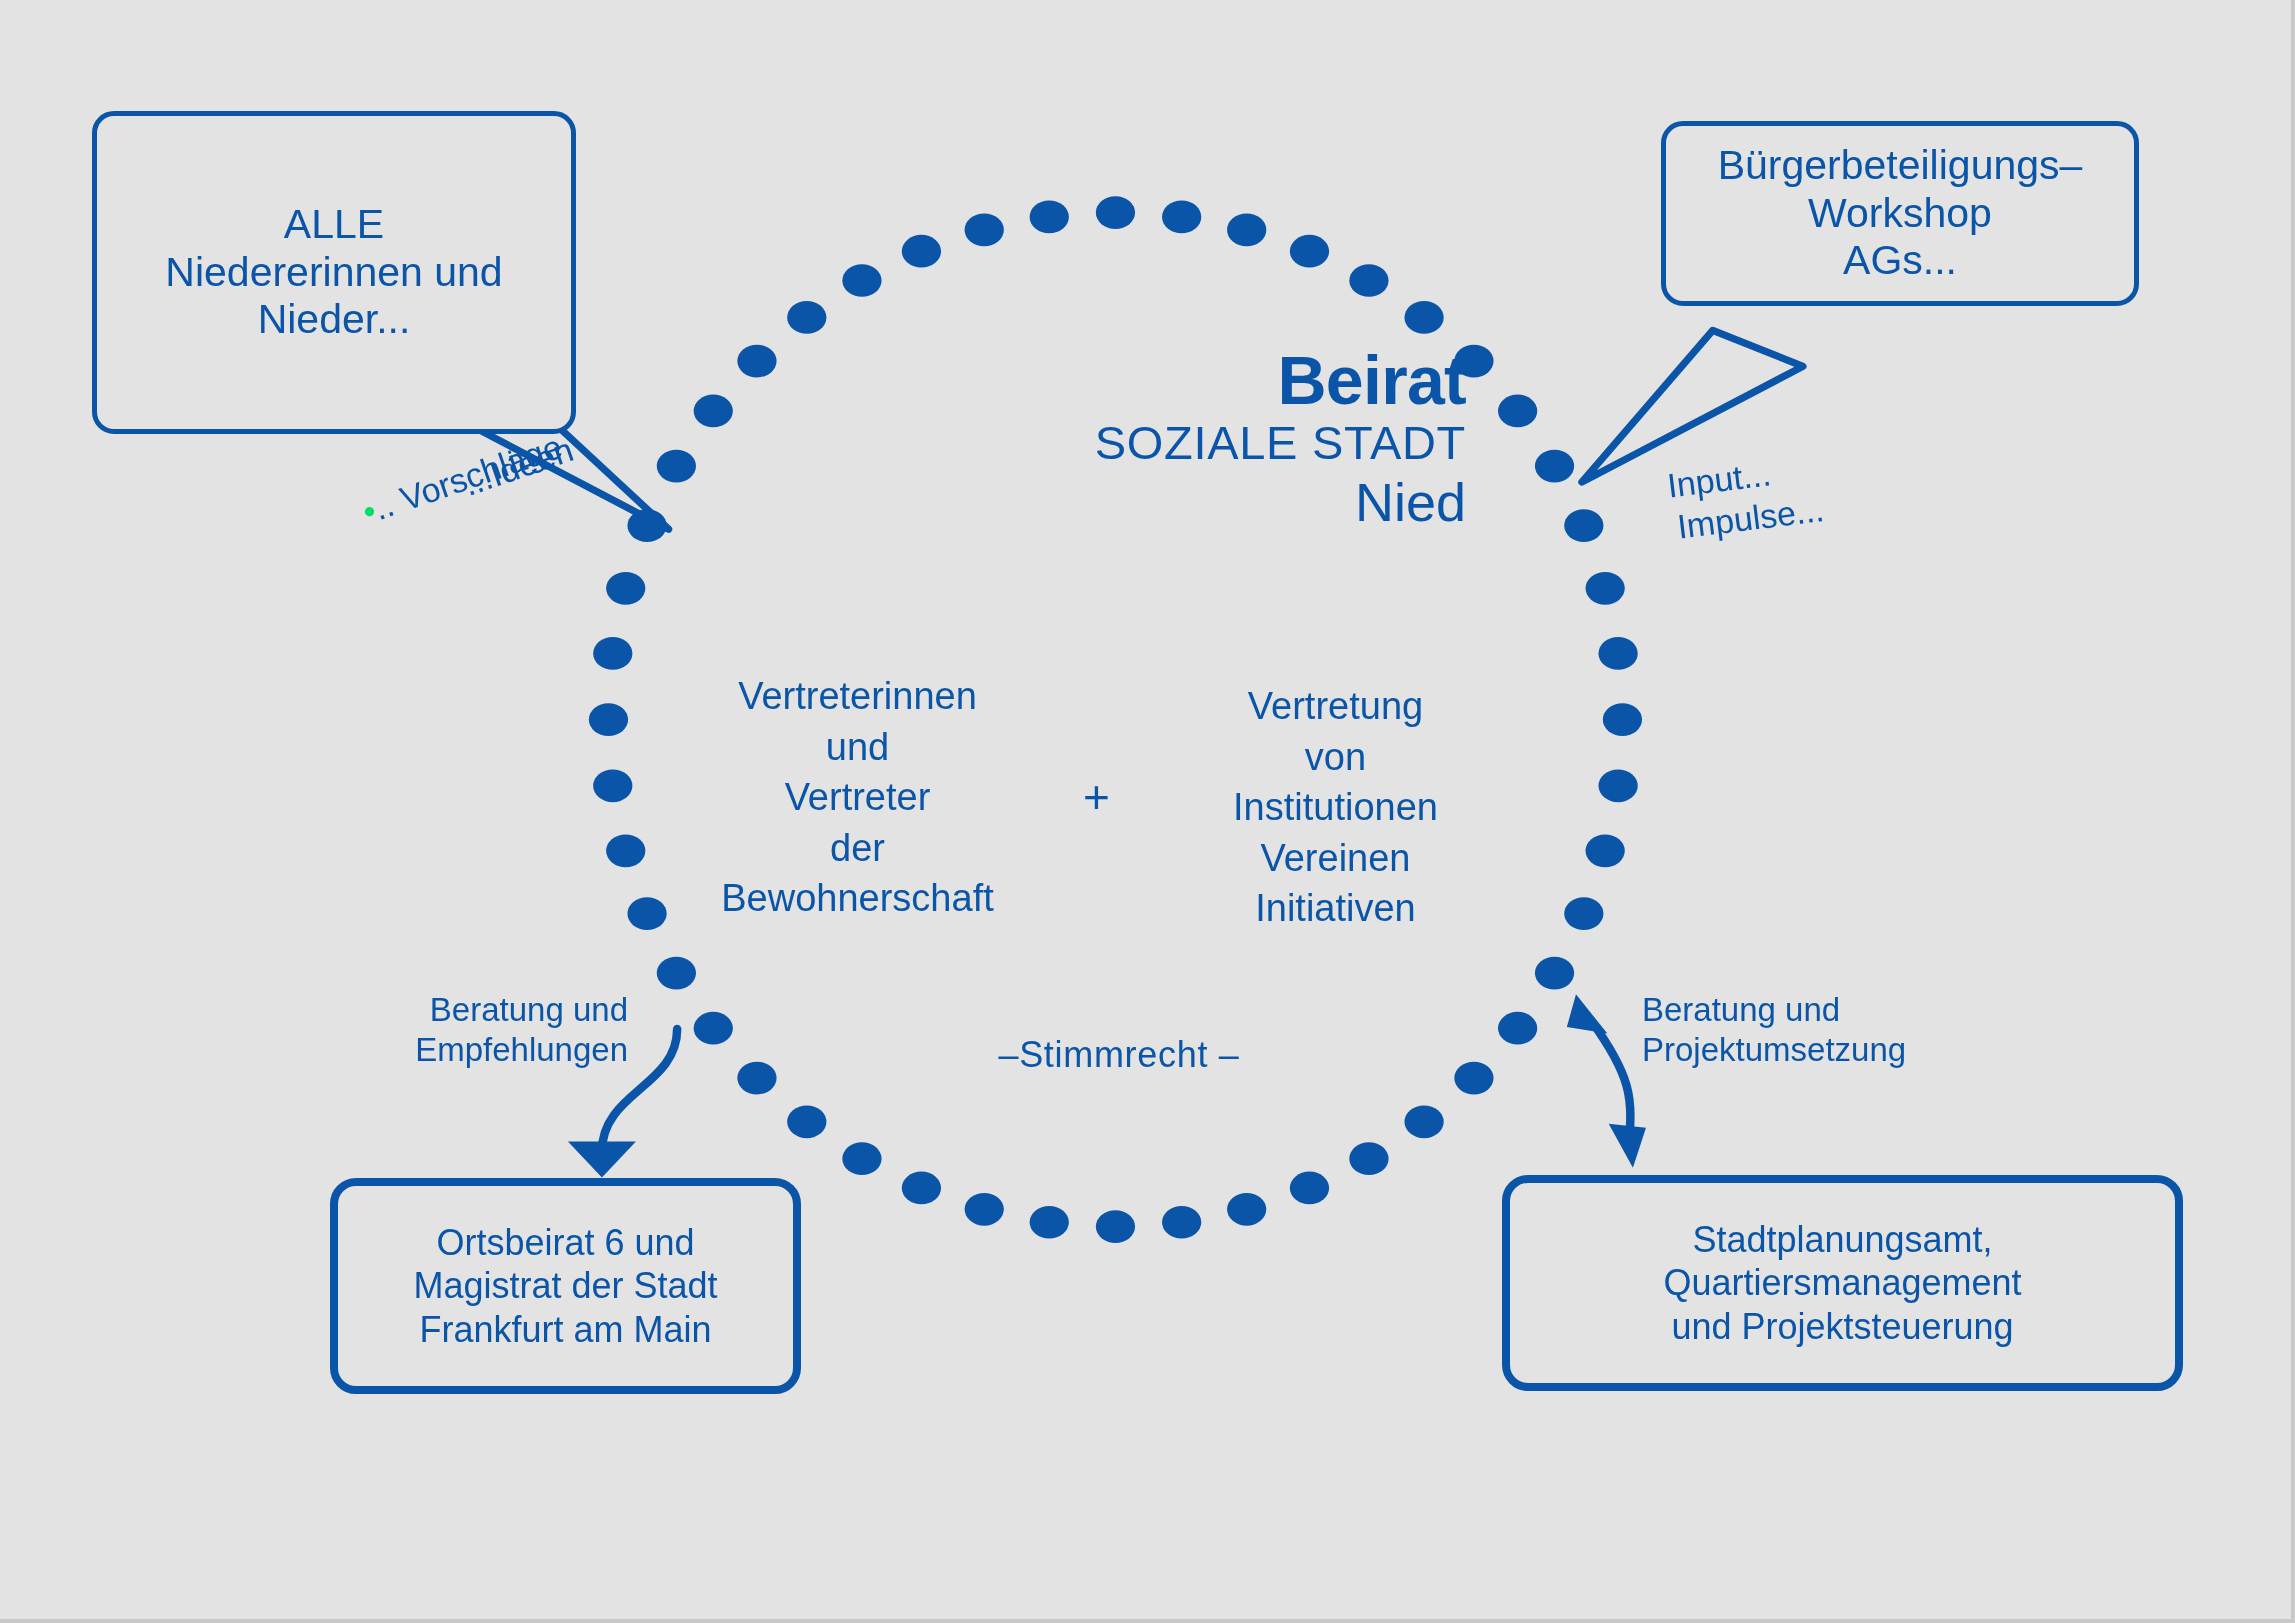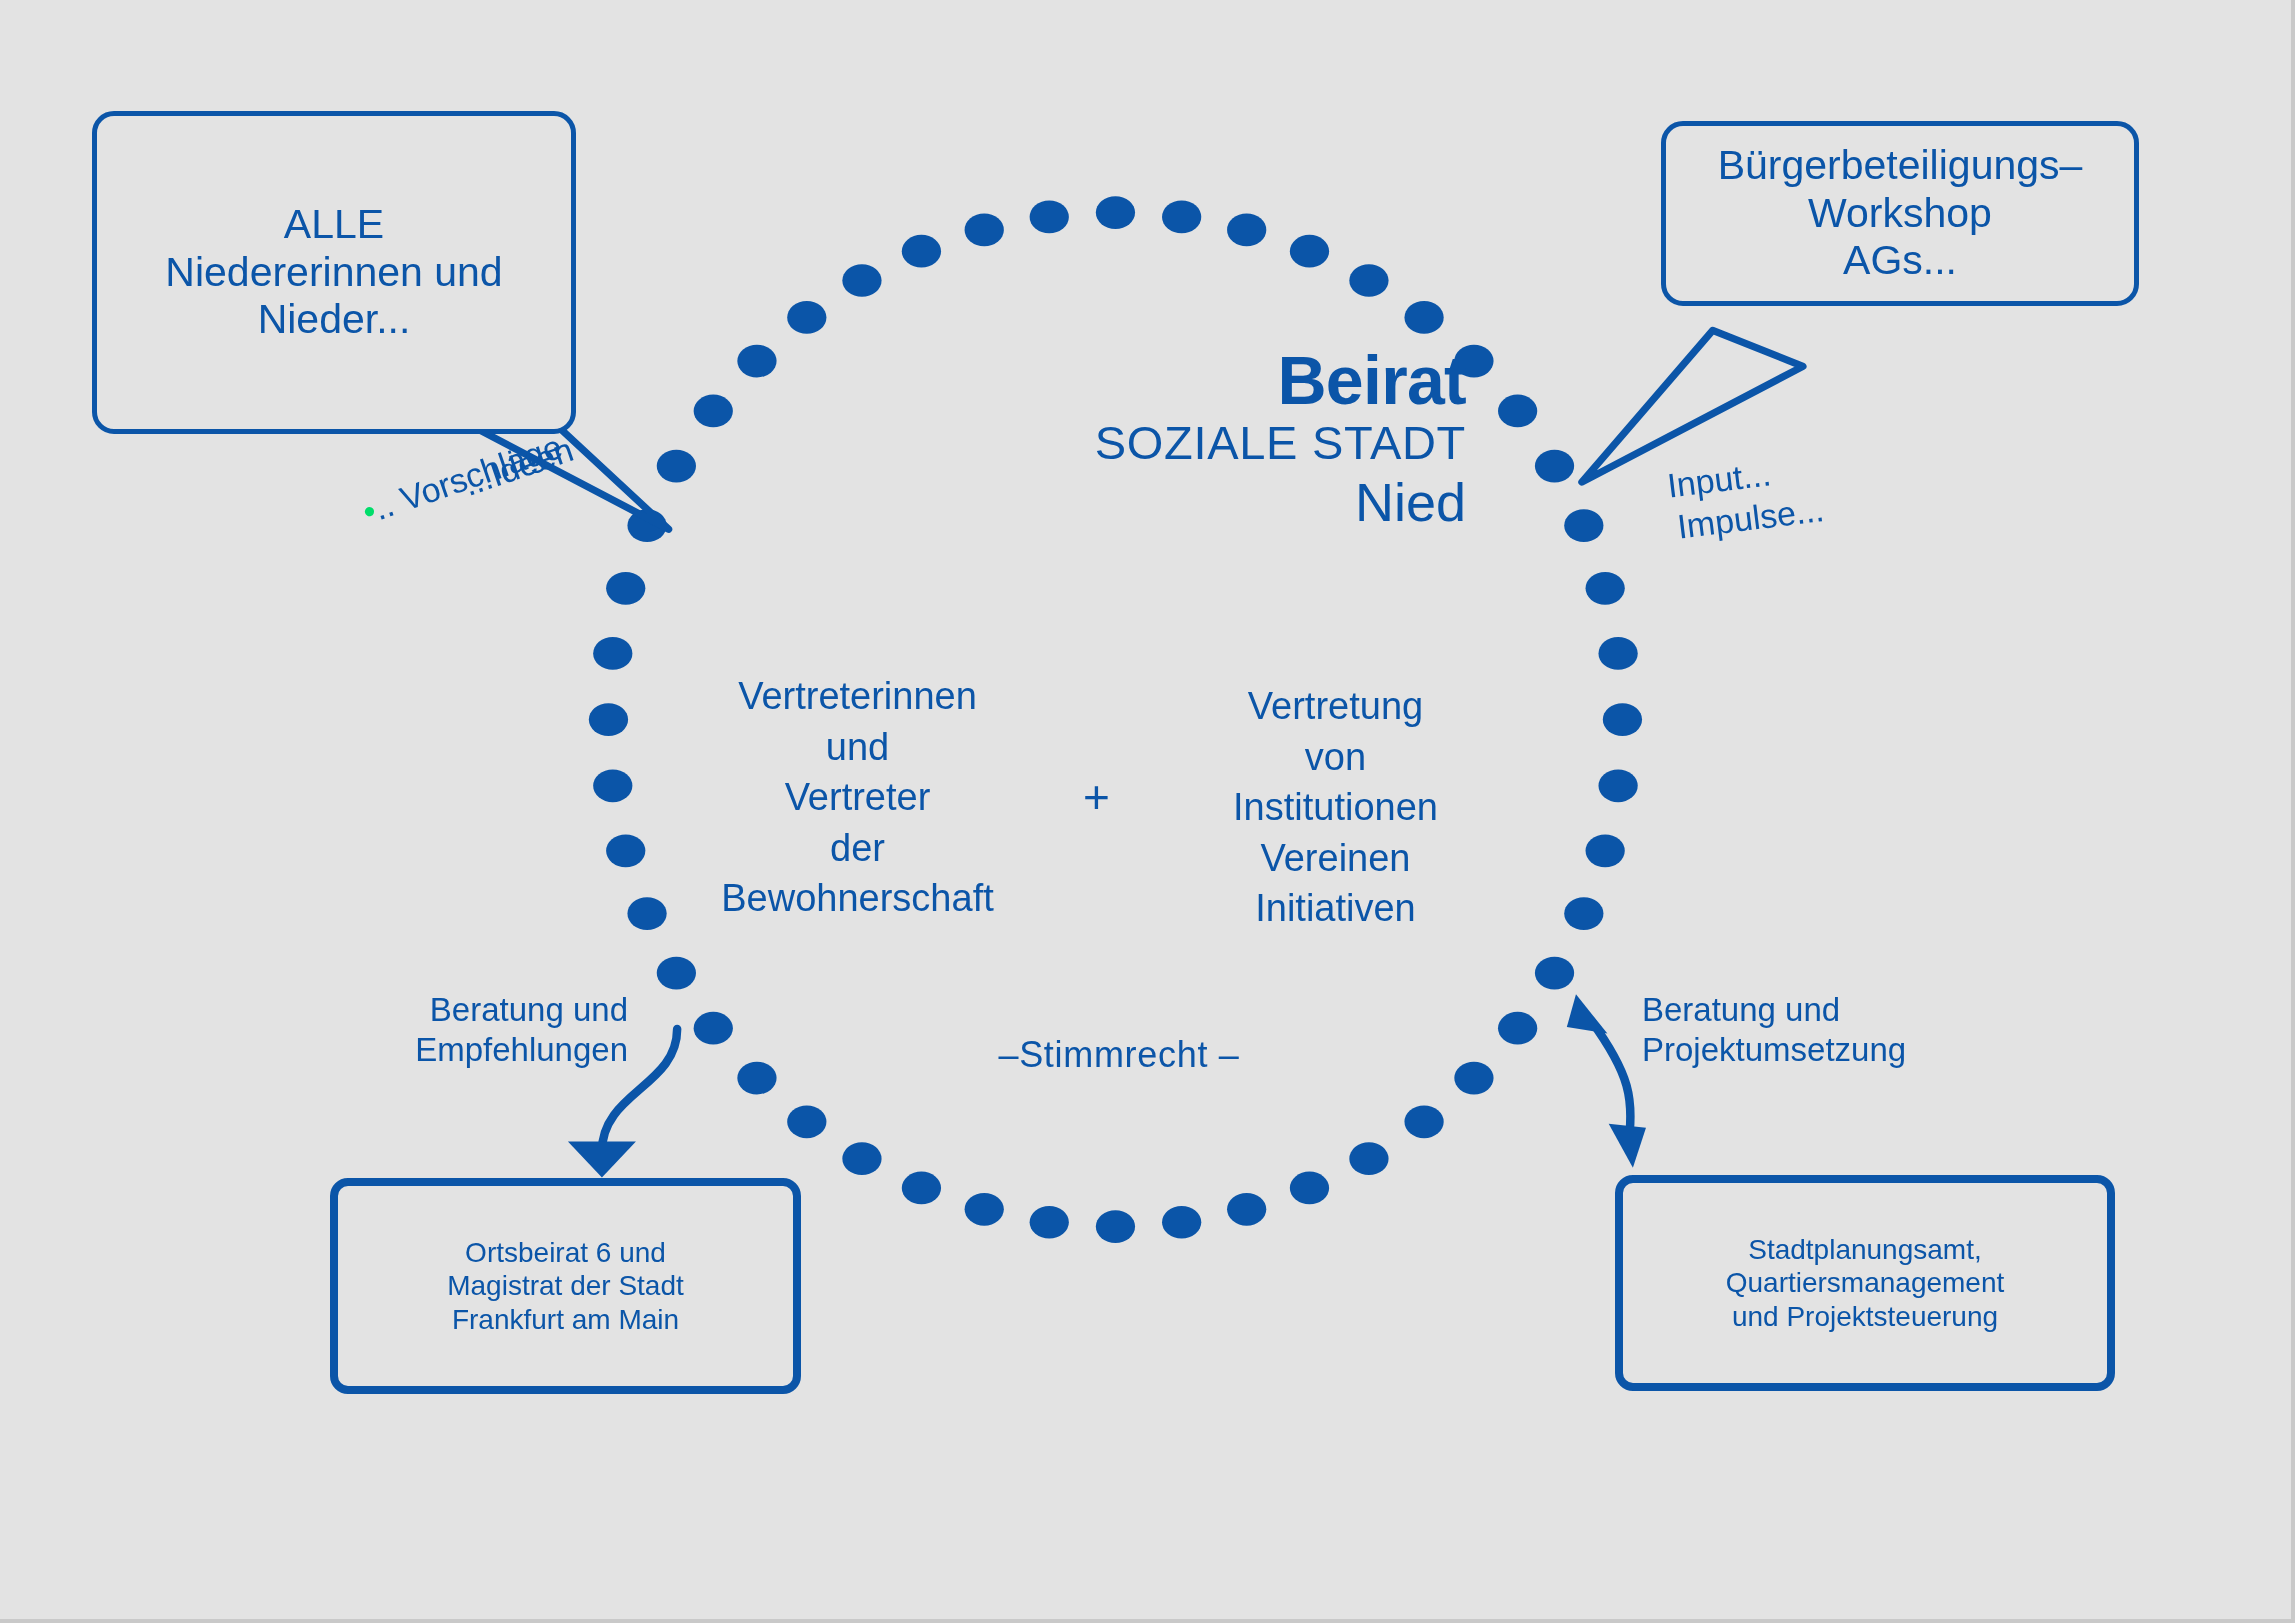--- a/index.html
+++ b/index.html
@@ -27,31 +27,31 @@
     box-sizing:border-box;
     line-height:1.16;
   }
   #bubble-left{left:92px;top:111px;width:484px;height:323px;font-size:41px;}
   #bubble-right{left:1661px;top:121px;width:478px;height:185px;font-size:41px;}
 
   
   .box{
     position:absolute;
     border:8.5px solid #0b55a8;
-    border-radius:18px;
+    border-radius:26px;
     background:#e3e3e3;
     color:#0b55a8;
     display:flex;align-items:center;justify-content:center;
     text-align:center;
     box-sizing:border-box;
     line-height:1.2;
-    font-size:28px;
+    font-size:36px;
   }
   #box-ortsbeirat{left:330px;top:1178px;width:471px;height:216px;}
-  #box-stadtplanung{left:1615px;top:1175px;width:500px;height:216px;}
+  #box-stadtplanung{left:1502px;top:1175px;width:681px;height:216px;}
 
   
   #center-title{
     position:absolute;left:772px;top:346px;width:694px;
     text-align:right;color:#0b55a8;
   }
   #center-title .t1{font-size:68px;font-weight:bold;line-height:1.02;letter-spacing:-0.7px;}
   #center-title .t2{font-size:47px;line-height:1.18;letter-spacing:0.7px;}
   #center-title .t3{font-size:54px;line-height:1.18;}
 

